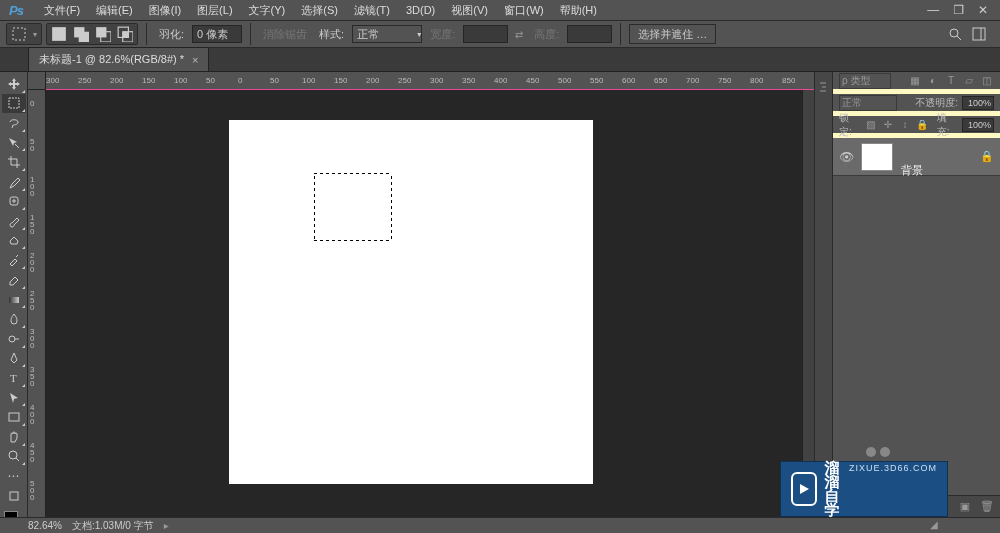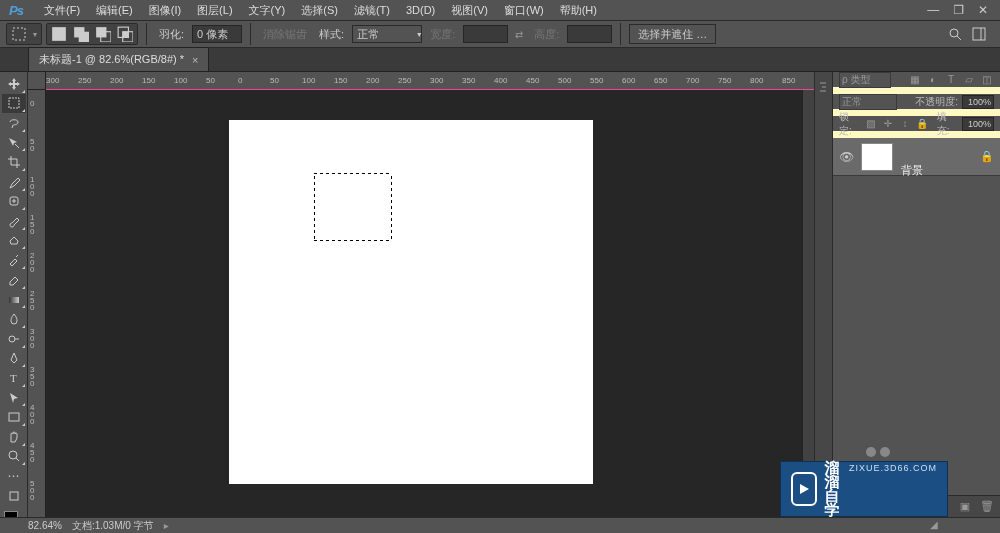--- a/index.html
+++ b/index.html
@@ -66,21 +66,21 @@
   .scroll-corner{position:absolute; right:0; bottom:0; width:12px; height:12px; background:#424242;}
   
   
   .right-dock { width:18px; background:#474747; border-left:1px solid #2a2a2a; display:flex; flex-direction:column; align-items:center; padding-top:8px;}
   .dock-icon { width:16px; height:16px; margin-bottom:8px; color:#999;}
   .panel-group { width:168px; background:#535353; border-left:1px solid #2a2a2a; display:flex; flex-direction:column;}
   .panel-tabs { height:22px; background:#3a3a3a; display:flex; align-items:center; padding-left:8px; border-bottom:1px solid #222;}
   .panel-tab { padding:4px 8px; color:#999; font-size:11px; cursor:default;}
   .panel-tab.active { background:#535353; color:#ddd;}
   .panel-menu { margin-left:auto; padding:0 6px; color:#999;}
-  .panel-row { height:22px; display:flex; align-items:center; padding:0 6px; gap:4px; border-bottom:7px solid #fef9c3;}
+  .panel-row { height:22px; display:flex; align-items:center; padding:0 6px; gap:4px; border-bottom:5px solid #fef9c3;}
   .panel-row .ctl { color:#bbb; font-size:10px;}
   .mini-select { background:#535353; border:1px solid #3a3a3a; color:#999; height:16px; width:52px; font-size:10px; padding-left:2px; display:flex; align-items:center;}
   .mini-input { background:#3a3a3a; border:1px solid #252525; color:#ccc; height:14px; width:32px; font-size:9px; text-align:right; padding:0 2px;}
   .icon-btn { width:14px; height:14px; display:flex; align-items:center; justify-content:center; color:#999; font-size:10px;}
   .layer-list { flex:1; background:#535353;}
   .layer-item { height:38px; background:#6a6a6a; display:flex; align-items:center; padding:0 6px; gap:8px; border-bottom:1px solid #3a3a3a;}
   .eye { width:14px; color:#ccc; font-size:12px;}
   .thumb { width:32px; height:28px; background:#fff; border:1px solid #888;}
   .layer-name { color:#eee; font-size:11px; flex:1;margin-top:28px;}
   .lock { color:#ccc; font-size:11px;}

